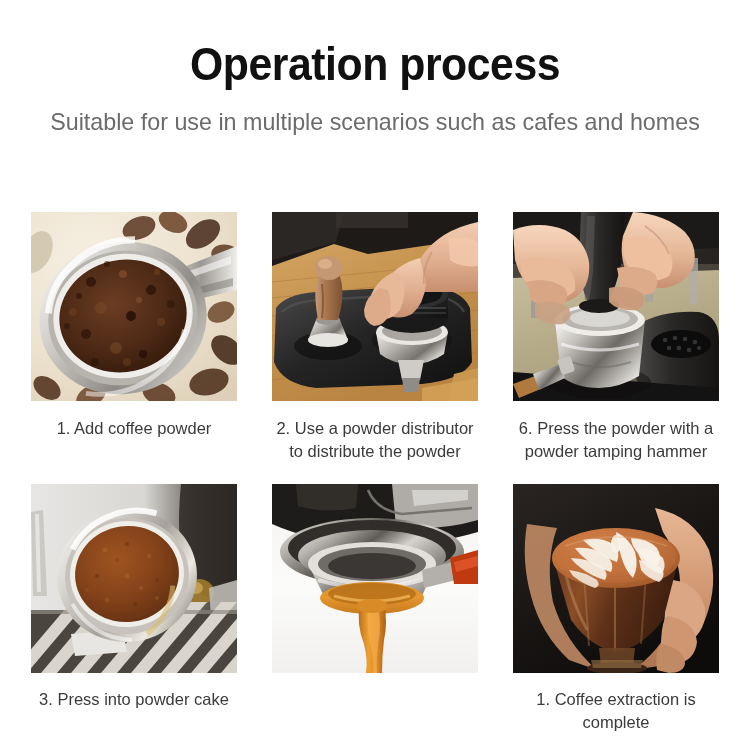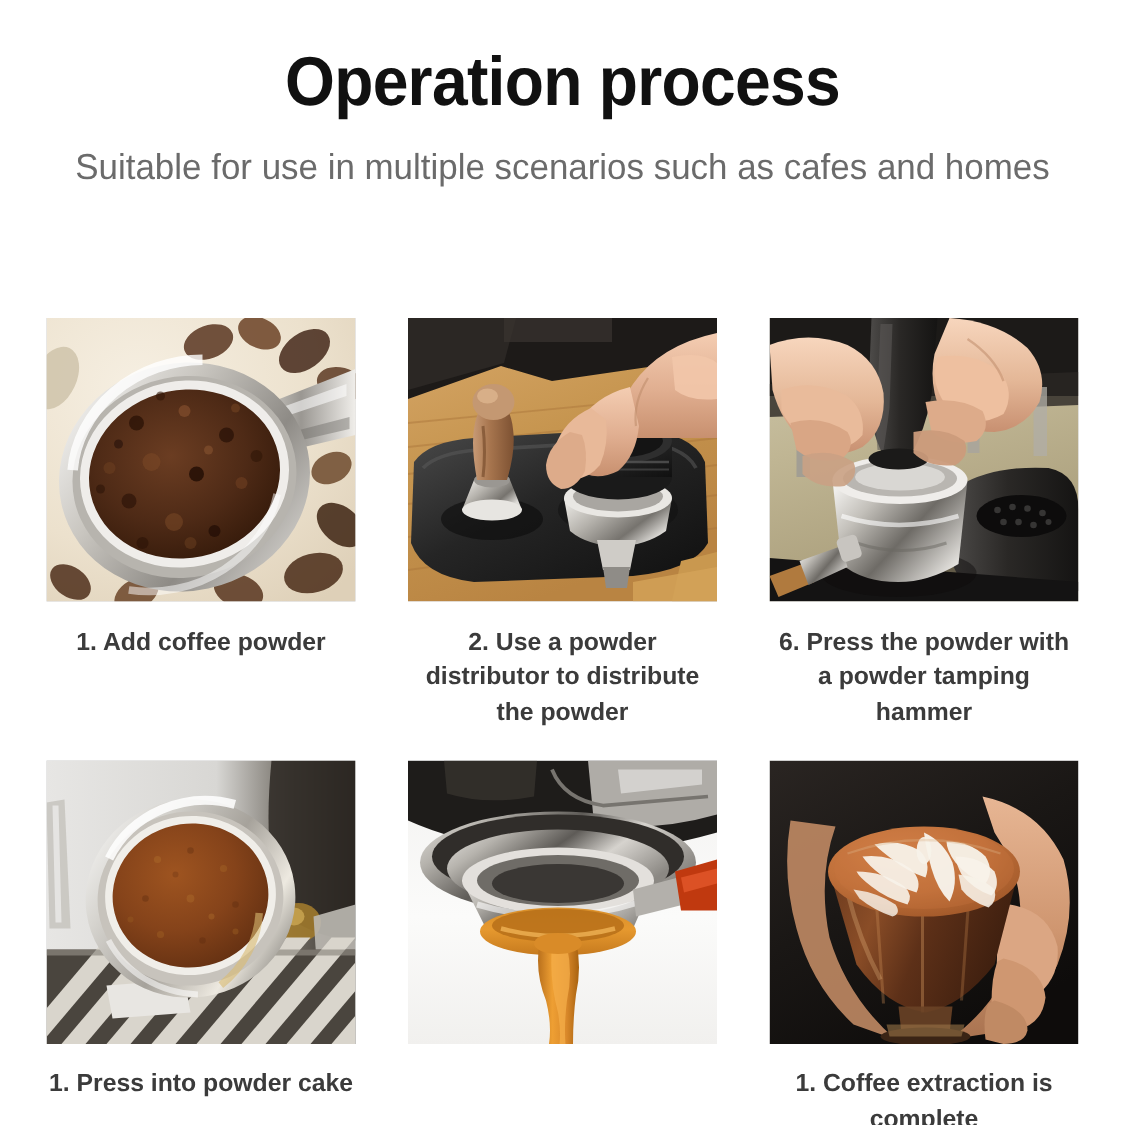--- a/index.html
+++ b/index.html
@@ -9,21 +9,21 @@
     font-family:"Liberation Sans", sans-serif;
     overflow:hidden;
   }
   #infographic {
     position:relative;
     width:750px; height:750px;
     background:#ffffff;
   }
 
   
-  .header { padding-top:30px; text-align:center; }
+  .header { padding-top:40px; text-align:center; }
   .title {
     font-size:46px;
     font-weight:bold;
     color:#111111;
     letter-spacing:-0.5px;
     line-height:1.05;
     transform:scaleX(0.93);
   }
   .subtitle {
     margin-top:18px;
@@ -37,21 +37,21 @@
   
   .grid {
     position:absolute;
     left:31px; top:212px;
     width:688px;
     display:grid;
     grid-template-columns:repeat(3, 206px);
     column-gap:35px;
     row-gap:0px;
   }
-  .cell { width:206px;font-weight:bold; }
+  .cell { width:206px; }
   .cell.row2 { margin-top:20px; }
 
   .photo {
     position:relative;
     width:206px; height:189px;
     overflow:hidden;
     background:#cfcfcf;
   }
   .photo > svg { display:block; width:206px; height:189px; }
 
@@ -397,21 +397,21 @@
               <circle cx="56" cy="106" r="2" fill="#9c6124"></circle>
             <circle cx="86" cy="76" r="2" fill="#6a3313"></circle>
               <circle cx="110" cy="104" r="2" fill="#b4752f"></circle>
           </g>
 
           <path d="M46 58 A70 66 0 0 1 134 34" stroke="#ffffff" stroke-width="6" fill="none" opacity="0.85" transform="rotate(-8 96 92)"></path>
           <path d="M38 112 A70 66 0 0 0 92 156" stroke="#ffffff" stroke-width="4" fill="none" opacity="0.55" transform="rotate(-8 96 92)"></path>
           <path d="M140 108 A70 66 0 0 1 108 152" stroke="#d9bb72" stroke-width="5" fill="none" opacity="0.6" transform="rotate(-8 96 92)"></path>
         </svg>
       </div>
-      <div class="caption">1. Press into powder cake</div>
+      <div class="caption">3. Press into powder cake</div>
     </div>
 
     <div class="cell row2">
       <div class="photo">
         <svg viewBox="0 0 206 189" preserveAspectRatio="none">
           <defs>
             <linearGradient id="p5bg" x1="0" y1="0" x2="0" y2="1">
               <stop offset="0%" stop-color="#f3f2f0"></stop>
                 <stop offset="55%" stop-color="#fbfbfa"></stop>
               <stop offset="100%" stop-color="#f1f0ee"></stop>

